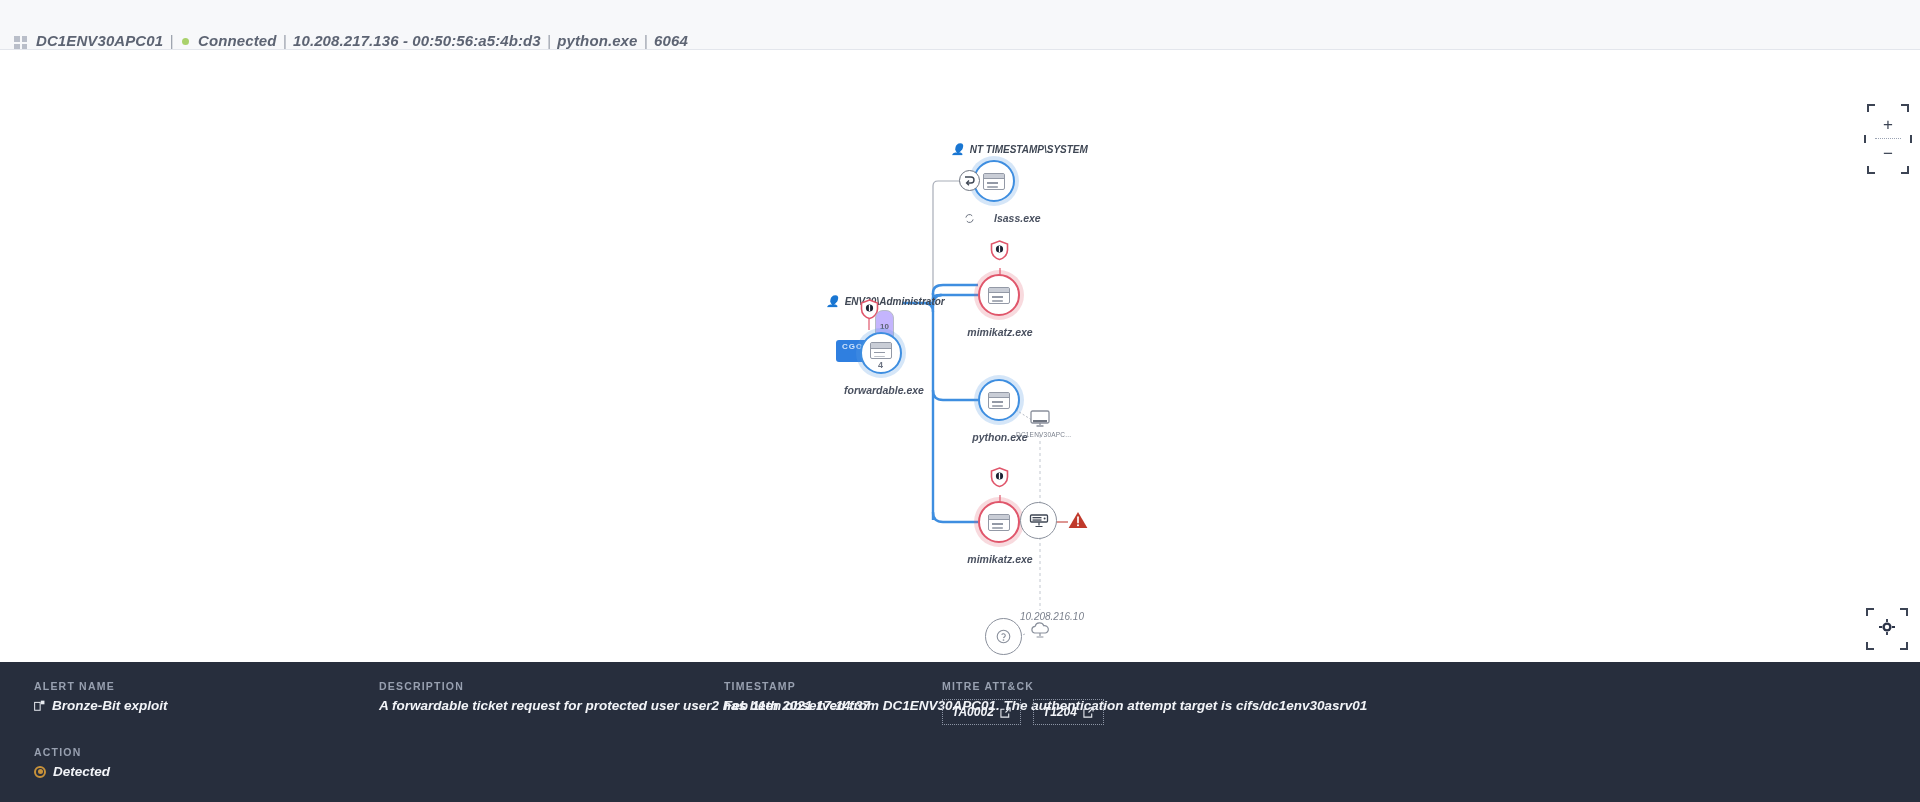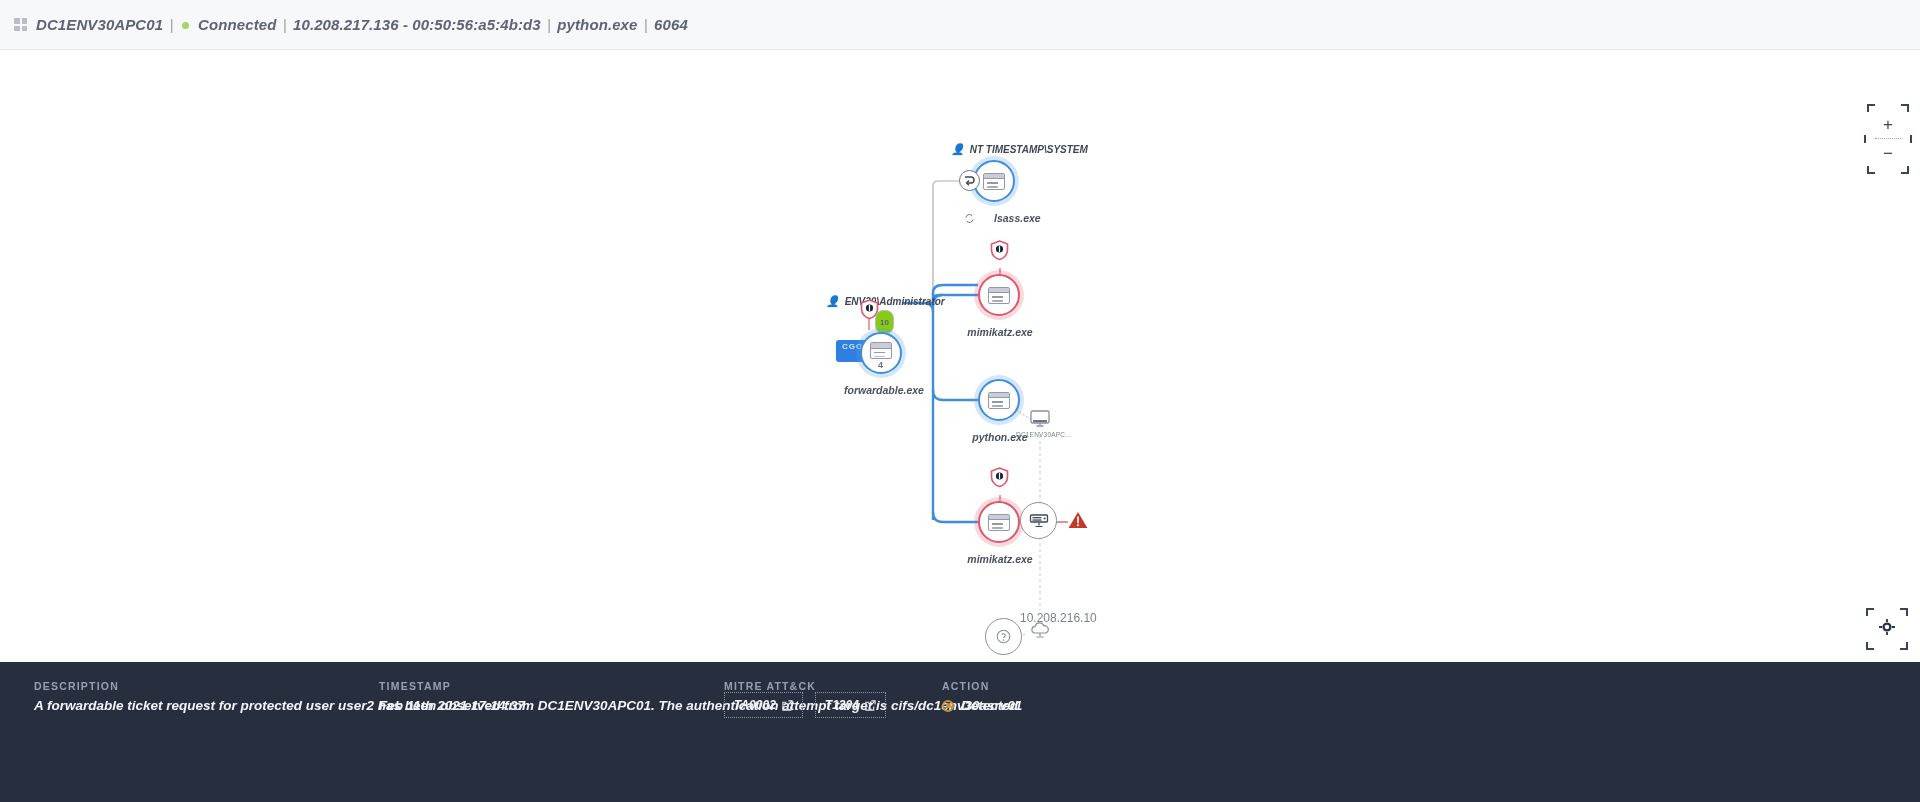--- a/index.html
+++ b/index.html
@@ -7,21 +7,21 @@
     width: 1920px; height: 802px;
     font-family: "Liberation Sans", sans-serif;
     background: #ffffff; overflow: hidden;
   }
   #app { position: relative; width: 1920px; height: 802px; }
 
   
   .titlebar {
     position: absolute; top: 0; left: 0; width: 1920px; height: 50px;
     background: #f7f8fa; border-bottom: 1px solid #e3e6ec;
-    display: flex; align-items: center; padding-left: 14px;
+    display: flex; align-items: flex-end; padding-left: 14px;
   }
   .tb-grid-icon { width: 13px; height: 13px; margin-right: 9px;
     display: grid; grid-template-columns: 1fr 1fr; grid-template-rows: 1fr 1fr; gap: 2px; }
   .tb-grid-icon i { background: #b9bec9; display: block; }
   .tb-text {
     font-size: 15px; font-style: italic; font-weight: 600;
     color: #5d6473; white-space: nowrap; letter-spacing: .1px;
   }
   .tb-text .sep { color: #9aa0ac; font-weight: 400; padding: 0 2px; }
   .dot-green {
@@ -64,21 +64,21 @@
   
   .shield { position:absolute; width:19px; height:22px; }
   .shield svg { display:block; }
 
   .badge-cgo {
     position:absolute; background:#2f7fe0; color:#cfe3fa; font-size:8px; font-weight:700;
     letter-spacing:1px; padding:2px 5px 11px 6px; border-radius:3px; font-style:normal;
   }
 
   .host-ico { position:absolute; width:20px; height:17px; }
-  .ip-label { position:absolute; font-size:12px; color:#7b818d; white-space:nowrap; }
+  .ip-label { position:absolute; font-size:10px; color:#7b818d; white-space:nowrap; font-style:italic;}
   .host-label { position:absolute; font-size:6.5px; color:#7b818d; white-space:nowrap; letter-spacing:.2px;}
 
   
   .zoomctl { position:absolute; right:17px; top:60px; width:30px; height:58px; }
   .zoomctl .btn { width:30px; height:29px; display:flex; align-items:center; justify-content:center;
     color:#3c4454; font-size:17px; font-weight:400; cursor:pointer; }
   .zoomctl .divider { position:absolute; left:2px; right:2px; top:28px; border-top:1px dotted #9aa2b2; }
   .brackets { position:absolute; inset:-6px; pointer-events:none; }
   .brackets span { position:absolute; width:8px; height:8px; border:2px solid #3c4454; }
   .brackets .tl{top:0;left:0;border-right:0;border-bottom:0}
@@ -94,21 +94,21 @@
   
   .panel {
     position:absolute; left:0; bottom:0; width:1920px; height:140px;
     background:#272e3d; color:#e7eaf0; padding:18px 34px 0 34px;
   }
   .grid { display:grid; grid-template-columns: 345px 345px 218px 1fr; row-gap:21px; }
   .fld-label { font-size:10.5px; letter-spacing:1.2px; color:#98a0b0; font-weight:700; text-transform:uppercase; }
   .fld-value { font-size:13.5px; font-style:italic; font-weight:700; color:#f2f4f8; margin-top:6px;
     display:flex; align-items:center; gap:7px; white-space:nowrap; }
   .popout-ico { width:11px; height:11px; flex:0 0 auto; }
-  .tags { display:flex; gap:12px; }
+  .tags { display:flex; gap:12px; margin-top:7px; }
   .tag { border:1px dotted #8c94a4; padding:5px 9px; font-size:12px; font-style:italic;
     font-weight:700; color:#f2f4f8; display:flex; align-items:center; gap:6px; cursor:pointer; }
   .action-dot { width:12px; height:12px; border-radius:50%; border:2px solid #c8923a;
     display:flex; align-items:center; justify-content:center; flex:0 0 auto; }
   .action-dot i { width:5px; height:5px; border-radius:50%; background:#c8923a; display:block; }
 </style>
 </head>
 <body>
 
 <div id="app">
@@ -222,21 +222,21 @@
     </div>
 
     <div class="node" style="left:860px; top:282px;">
       <div class="shield" style="left:0px; top:-33px;">
         <svg width="19" height="22" viewBox="0 0 19 22">
             <path d="M9.5 1 L17.5 4 V10 C17.5 15 13.5 18.5 9.5 19.5 C5.5 18.5 1.5 15 1.5 10 V4 Z" fill="#fff" stroke="#e0566b" stroke-width="1.6"></path>
             <circle cx="9.5" cy="9" r="3.6" fill="#1b2233"></circle>
             <path d="M9.5 6 v6" stroke="#fff" stroke-width="1.2"></path>
           </svg>
       </div>
-      <div style="position:absolute;left:15px;top:-22px;width:19px;height:24px;border:1px solid #b7bcc6;border-radius:8px;background:#84cc16;display:flex;align-items:center;justify-content:center;font-size:8px;color:#5d6473;font-weight:700;">10</div>
+      <div style="position:absolute;left:15px;top:-22px;width:19px;height:33px;border:1px solid #b7bcc6;border-radius:8px;background:#c4b5fd;display:flex;align-items:center;justify-content:center;font-size:8px;color:#5d6473;font-weight:700;">10</div>
       <div class="badge-cgo" style="left:-24px; top:8px;">CGO</div>
       <div class="node-circle ring-blue" style="width:42px;height:42px;left:0;top:0;">
         <span class="winicon" style="margin-bottom:5px;"></span>
       </div>
       <div class="count-num" style="left:18px; top:28px;">4</div>
       <div class="node-label" style="left:-16px; top:52px; width:76px;">forwardable.exe</div>
     </div>
 
     <div class="node" style="left:978px; top:329px;">
       <div class="node-circle ring-blue" style="width:42px;height:42px;left:0;top:0;">
@@ -334,20 +334,30 @@
             <path d="M9 1 v3 M9 14 v3 M1 9 h3 M14 9 h3" stroke="#2b3347" stroke-width="1.8"></path>
           </svg>
       </div>
     </div>
 
   </div>
 
   <div class="panel">
     <div class="grid">
 
+      <div>
+        <div class="fld-label">ALERT NAME</div>
+        <div class="fld-value">
+          <svg class="popout-ico" viewBox="0 0 12 12">
+            <rect x="0.7" y="2.6" width="6" height="8.6" fill="none" stroke="#e7eaf0" stroke-width="1.1"></rect>
+            <rect x="7.4" y="0.7" width="4" height="4" fill="#e7eaf0"></rect>
+          </svg>
+          <span>Bronze-Bit exploit</span>
+        </div>
+      </div>
 
 
 
       <div>
         <div class="fld-label">DESCRIPTION</div>
         <div class="fld-value">A forwardable ticket request for protected user user2 has been observed from DC1ENV30APC01. The authentication attempt target is cifs/dc1env30asrv01</div>
       </div>
 
       <div>
         <div class="fld-label">TIMESTAMP</div>

